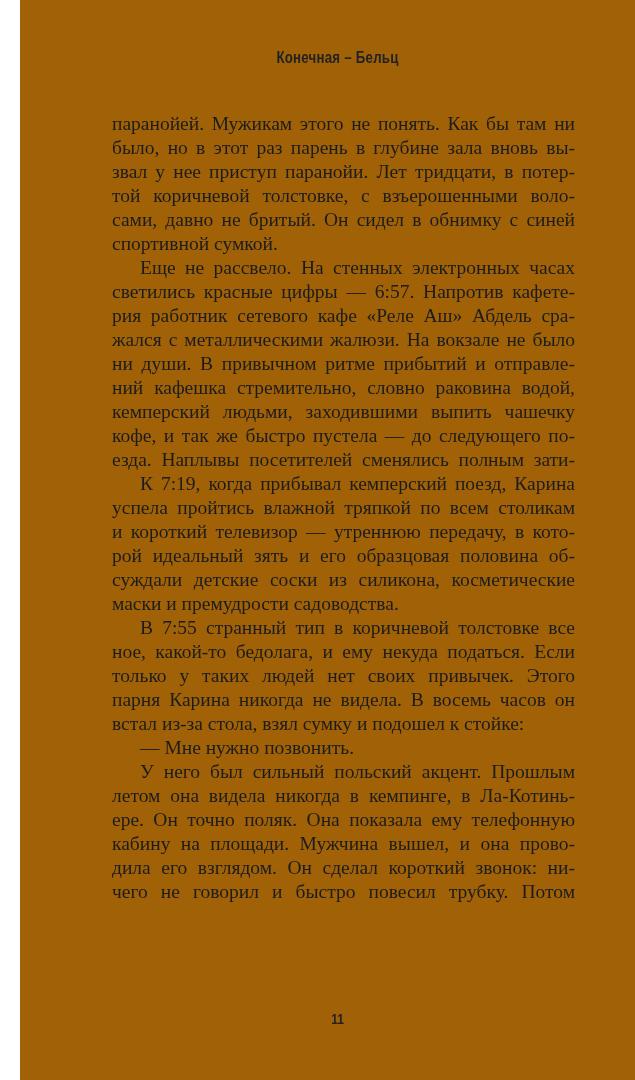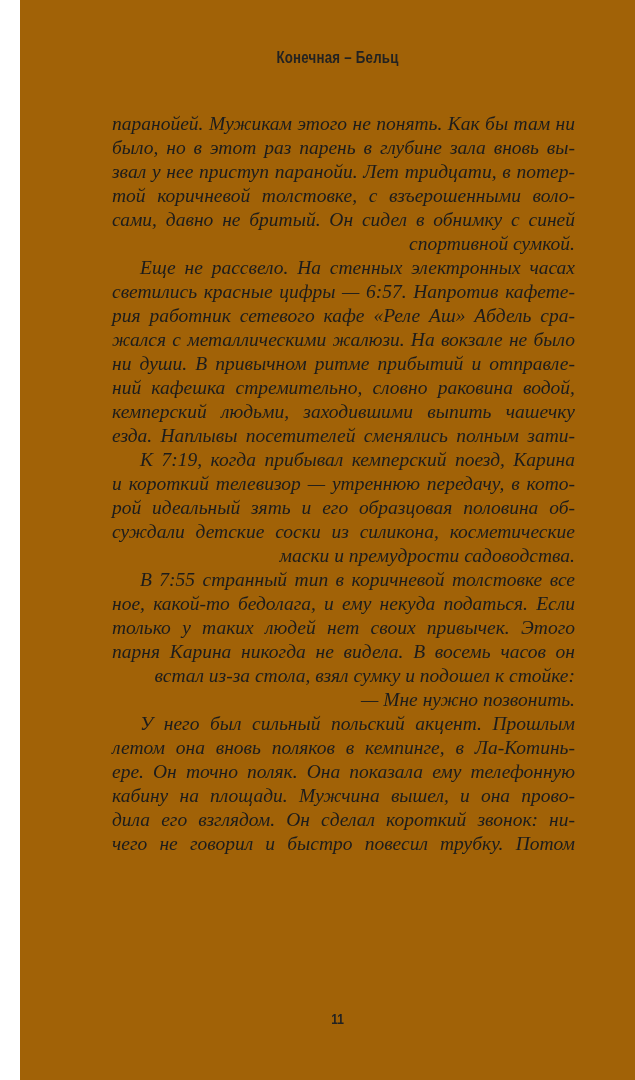--- a/index.html
+++ b/index.html
@@ -28,24 +28,23 @@
     transform: scaleX(0.78);
   }
   .text-block {
     position: absolute;
     left: 92px;
     top: 112px;
     width: 463px;
     font-size: 19.5px;
     line-height: 24px;
     color: #1c1c1c;
-    font-style: italic;
   }
   .para { text-align: left; }
-  .para .line { text-align: right; }
+  .para .line { text-align: left; }
   .para .line.just {
     text-align: justify;
     text-align-last: justify;
   }
   .para.indent .line:first-child { text-indent: 28px; }
   .page-number {
     position: absolute;
     top: 1010px;
     left: 0;
     width: 100%;
@@ -73,42 +72,44 @@
         <div class="line">спортивной сумкой.</div>
       </div>
       <div class="para indent">
         <div class="line just">Еще не рассвело. На стенных электронных часах</div>
         <div class="line just">светились красные цифры — 6:57. Напротив кафете-</div>
         <div class="line just">рия работник сетевого кафе «Реле Аш» Абдель сра-</div>
         <div class="line just">жался с металлическими жалюзи. На вокзале не было</div>
         <div class="line just">ни души. В привычном ритме прибытий и отправле-</div>
         <div class="line just">ний кафешка стремительно, словно раковина водой,</div>
         <div class="line just">кемперский людьми, заходившими выпить чашечку</div>
+        <div class="line just">кофе, и так же быстро пустела — до следующего по-</div>
         <div class="line just">езда. Наплывы посетителей сменялись полным зати-</div>
       </div>
       <div class="para indent">
         <div class="line just">К 7:19, когда прибывал кемперский поезд, Карина</div>
+        <div class="line just">успела пройтись влажной тряпкой по всем столикам</div>
         <div class="line just">и короткий телевизор — утреннюю передачу, в кото-</div>
         <div class="line just">рой идеальный зять и его образцовая половина об-</div>
         <div class="line just">суждали детские соски из силикона, косметические</div>
         <div class="line">маски и премудрости садоводства.</div>
       </div>
       <div class="para indent">
         <div class="line just">В 7:55 странный тип в коричневой толстовке все</div>
         <div class="line just">ное, какой-то бедолага, и ему некуда податься. Если</div>
         <div class="line just">только у таких людей нет своих привычек. Этого</div>
         <div class="line just">парня Карина никогда не видела. В восемь часов он</div>
         <div class="line">встал из-за стола, взял сумку и подошел к стойке:</div>
       </div>
       <div class="para indent">
         <div class="line">— Мне нужно позвонить.</div>
       </div>
       <div class="para indent">
         <div class="line just">У него был сильный польский акцент. Прошлым</div>
-        <div class="line just">летом она вновь поляков в кемпинге, в Ла-Котинь-</div>
+        <div class="line just">летом она видела никогда в кемпинге, в Ла-Котинь-</div>
         <div class="line just">ере. Он точно поляк. Она показала ему телефонную</div>
         <div class="line just">кабину на площади. Мужчина вышел, и она прово-</div>
         <div class="line just">дила его взглядом. Он сделал короткий звонок: ни-</div>
         <div class="line just">чего не говорил и быстро повесил трубку. Потом</div>
       </div>
     </div>
 
   <div class="page-number">11</div>
 </div>
 

